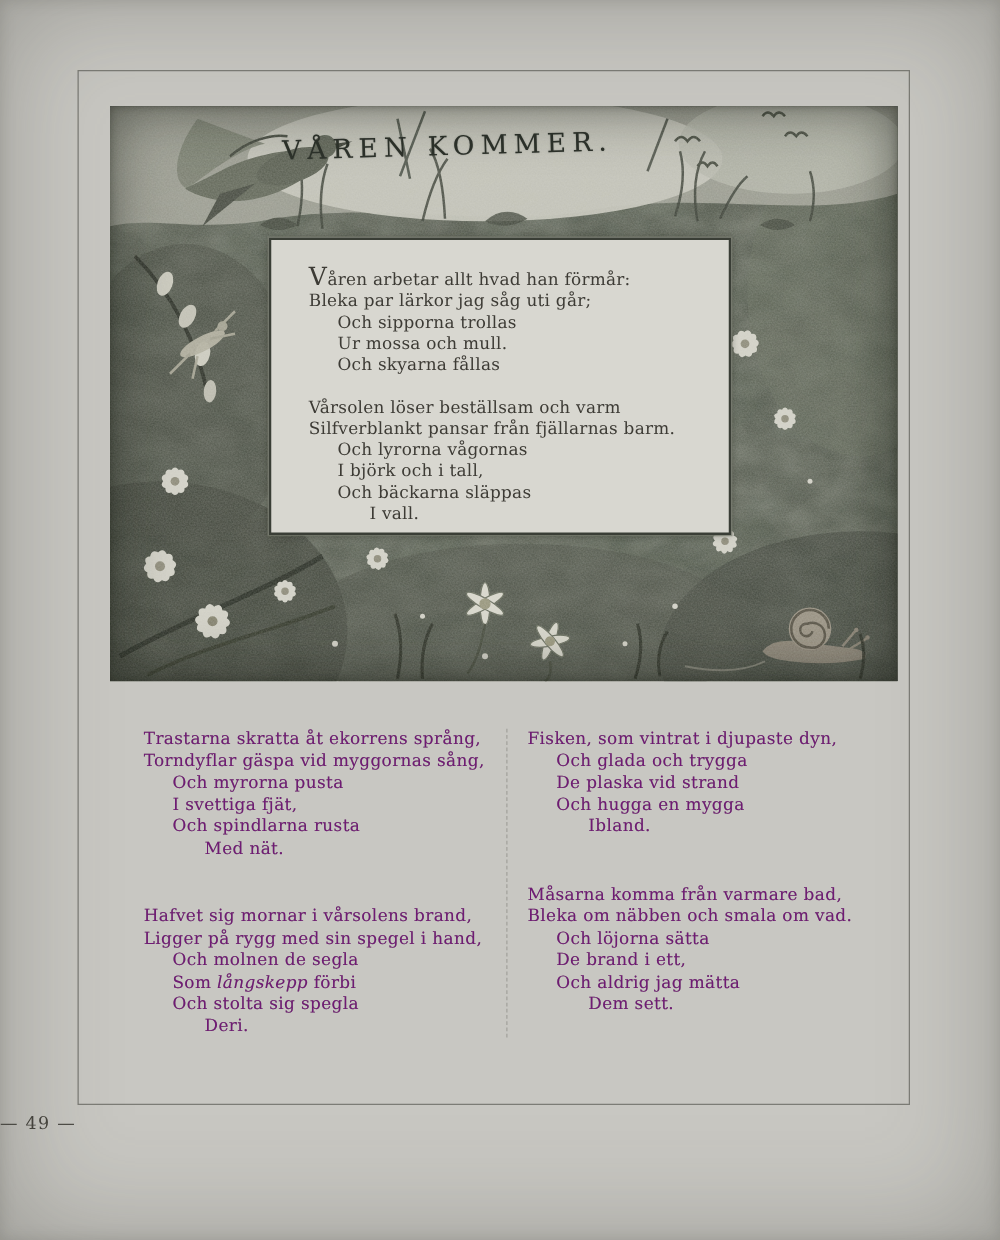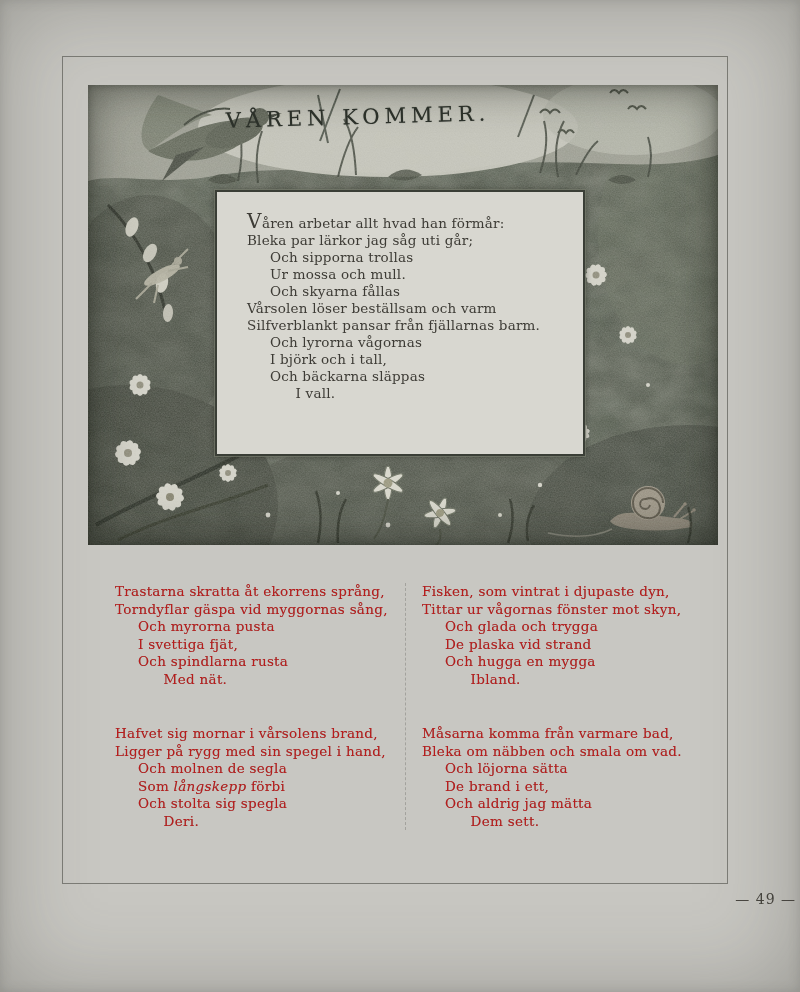--- a/index.html
+++ b/index.html
@@ -29,48 +29,48 @@
   }
   .ill-title{
     position:absolute;left:120px;top:20px;width:300px;text-align:center;
     font-family:"DejaVu Serif", serif;
     font-size:21px;letter-spacing:5px;color:#2d322b;
     transform:rotate(-1.6deg);
     text-shadow:0 0 1px rgba(45,50,43,.5);
     white-space:nowrap;
   }
   .poem-inset{
-    position:absolute;left:127px;top:105px;width:370px;height:266px;
+    position:absolute;left:127px;top:105px;width:370px;height:238px;
     box-sizing:border-box;
     background:#d8d7d0;
     border:2px solid #3a3e36;
     box-shadow:0 0 0 1px rgba(120,124,110,.7), 0 0 6px rgba(20,24,16,.5);
     padding:23px 10px 10px 30px;
     font-size:13.5px;line-height:17px;color:#3d3b35;
     letter-spacing:.2px;
   }
-  .poem-inset .stanza + .stanza{}
+  .poem-inset .stanza + .stanza{margin-top:17px;}
   .initial{font-size:20px;line-height:13px;letter-spacing:.5px;}
   
   .text-block{
     position:absolute;left:100px;top:583px;width:612px;
     display:grid;grid-template-columns:305px 307px;
-    font-size:13.5px;line-height:17.5px;color:#b91c1c;
+    font-size:13.5px;line-height:17.5px;color:#701a75;
     letter-spacing:.3px;
     text-shadow:0 0 .5px rgba(70,68,60,.45);
   }
   .col{padding-left:15px;box-sizing:border-box;}
   .col.right{padding-left:16px;border-left:1px dashed rgba(70,70,62,.28);}
   .col .stanza + .stanza{margin-top:37px;}
   .line.i1{margin-left:1.7em;}
   .line.i2{margin-left:3.6em;}
   em{}
   
   .page-number{
-    position:absolute;left:0;top:891px;width:796px;text-align:right;
+    position:absolute;left:0;top:891px;width:796px;text-align:left;
     font-size:14px;color:#45433d;letter-spacing:1px;
   }
 </style>
 </head>
 <body>
 
 <div class="page-frame"></div>
 
 <div class="illustration">
   <svg viewBox="0 0 630 460" width="630" height="460" aria-hidden="true">
@@ -313,21 +313,20 @@
         <div class="line">Ligger på rygg med sin spegel i hand,</div>
         <div class="line i1">Och molnen de segla</div>
         <div class="line i1">Som <em>långskepp</em> förbi</div>
         <div class="line i1">Och stolta sig spegla</div>
         <div class="line i2">Deri.</div>
       </div>
   </div>
   <div class="col right">
     <div class="stanza">
         <div class="line">Fisken, som vintrat i djupaste dyn,</div>
-        <div class="line">Tittar ur vågornas fönster mot skyn,</div>
         <div class="line i1">Och glada och trygga</div>
         <div class="line i1">De plaska vid strand</div>
         <div class="line i1">Och hugga en mygga</div>
         <div class="line i2">Ibland.</div>
       </div>
     <div class="stanza">
         <div class="line">Måsarna komma från varmare bad,</div>
         <div class="line">Bleka om näbben och smala om vad.</div>
         <div class="line i1">Och löjorna sätta</div>
         <div class="line i1">De brand i ett,</div>

